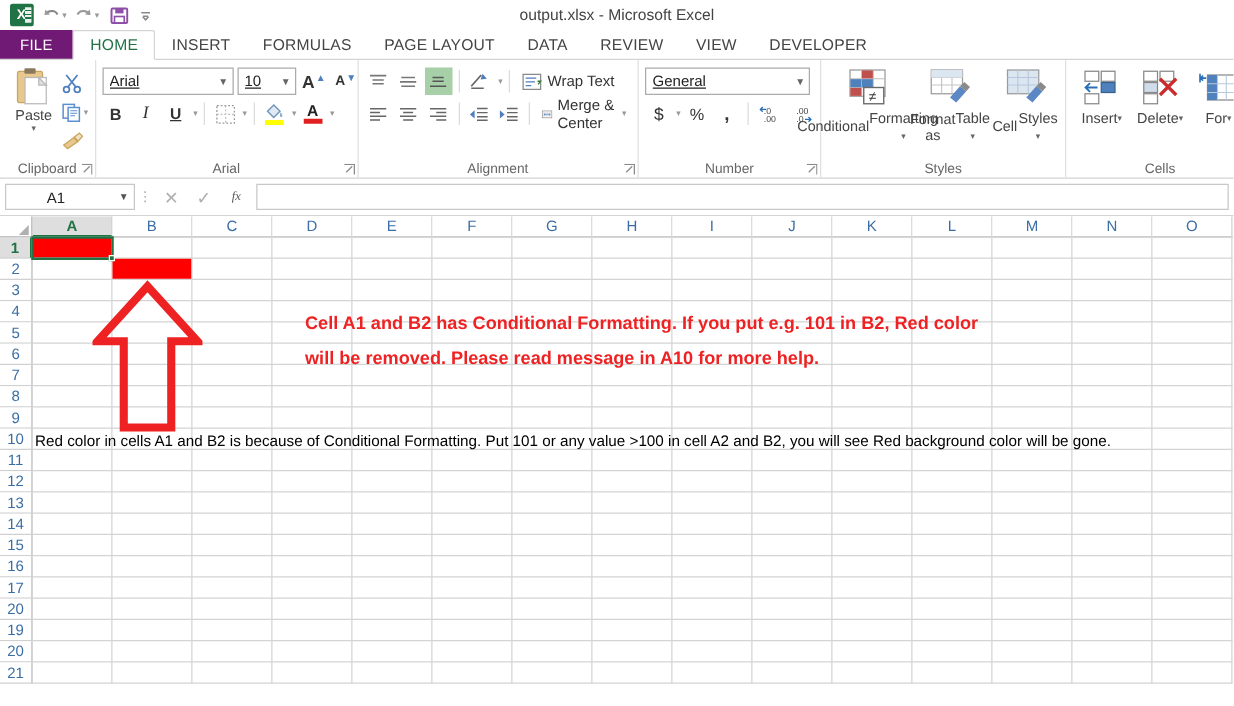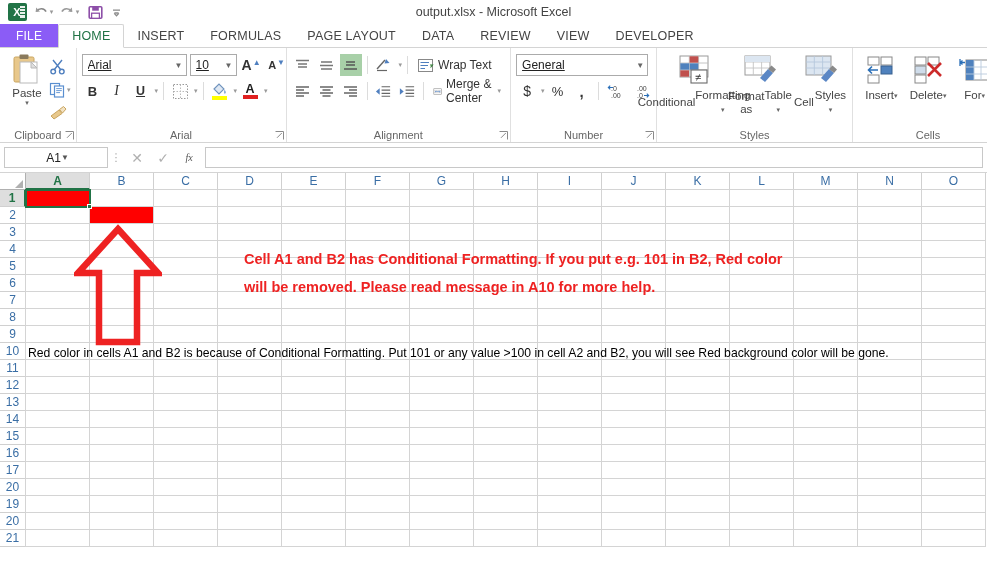--- a/index.html
+++ b/index.html
@@ -50,21 +50,21 @@
     display: flex; align-items: stretch;
     border-bottom: 1px solid #d4d4d4;
     position: relative;
   }
   .tab {
     display: flex; align-items: center; padding: 0 13px;
     font-size: 12.5px; color: #444; letter-spacing: .2px;
     cursor: default;
   }
   .tab.file {
-    background: #8b5cf6; color: #fff; font-size: 12px;
+    background: #701a75; color: #fff; font-size: 12px;
     padding: 0 16px;
   }
   .tab.active {
     color: #217346; background: #fff;
     border-left: 1px solid #d4d4d4; border-right: 1px solid #d4d4d4;
     border-top: 1px solid #d4d4d4;
     border-bottom: 1px solid #fff;
     margin-bottom: -1px;
     border-radius: 2px 2px 0 0;
   }
@@ -153,22 +153,22 @@
   .caret-dn { font-size: 7px; color: #666; }
 
   
   .fbar {
     height: 30px; display: flex; align-items: center; gap: 0;
     background: #fff; border-bottom: 1px solid #d4d4d4;
     padding: 0 4px;
   }
   .namebox {
     width: 104px; height: 21px; border: 1px solid #c8c8c8; background: #fff;
-    display: flex; align-items: center; justify-content: center;
-    padding: 0 4px 0 7px; font-size: 12px; color: #222;
+    display: flex; align-items: center; justify-content: flex-end;
+    padding: 0 4px 0 7px; font-size: 12px; color: #222; gap: 43px;
   }
   .fbar-grip { width: 16px; text-align: center; color: #aaa; font-size: 11px; letter-spacing: 0; }
   .fbtn3 { display: flex; align-items: center; gap: 0; }
   .fb-icon {
     width: 26px; height: 21px; display: flex; align-items: center; justify-content: center;
     color: #b0b0b0; font-size: 14px;
   }
   .fb-icon.fx { color: #555; font-style: italic; font-family: "Liberation Serif", serif; font-size: 10px; }
   .formula-input {
     flex: 1; height: 21px; border: 1px solid #c8c8c8; background: #fff;

